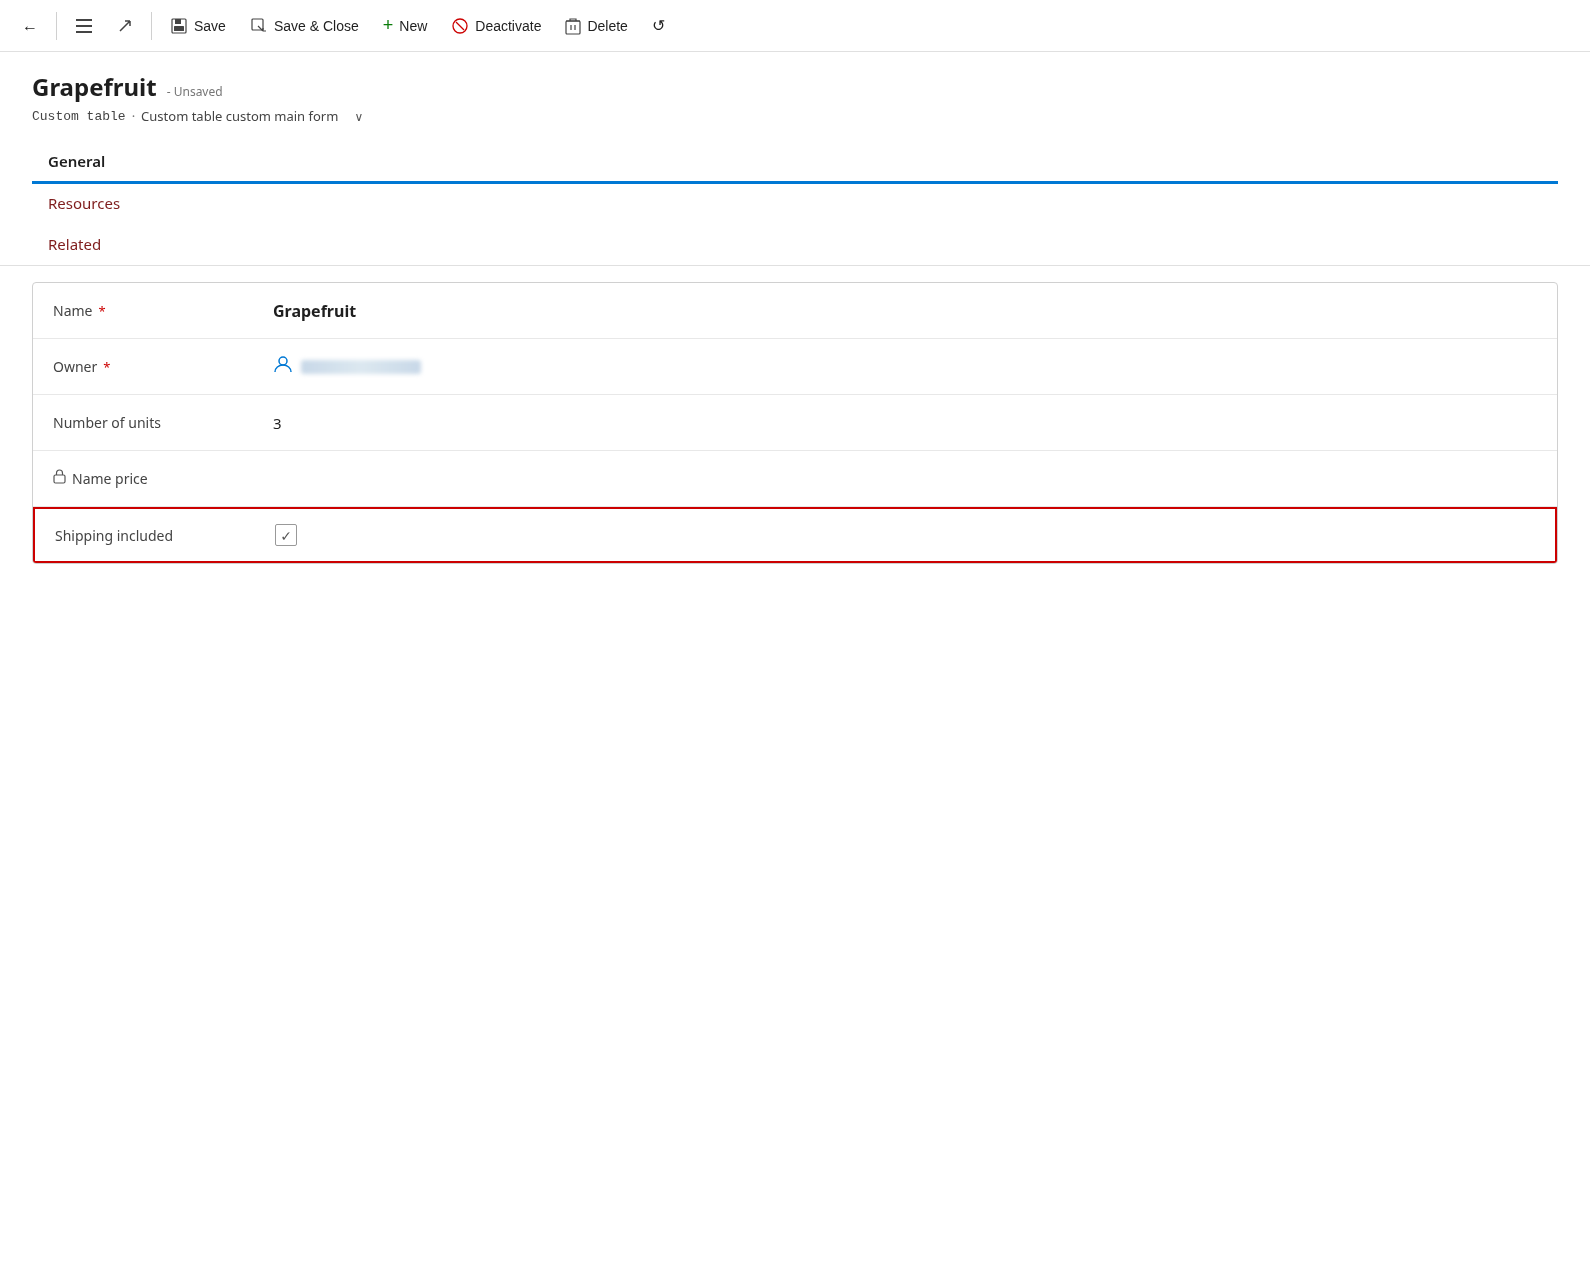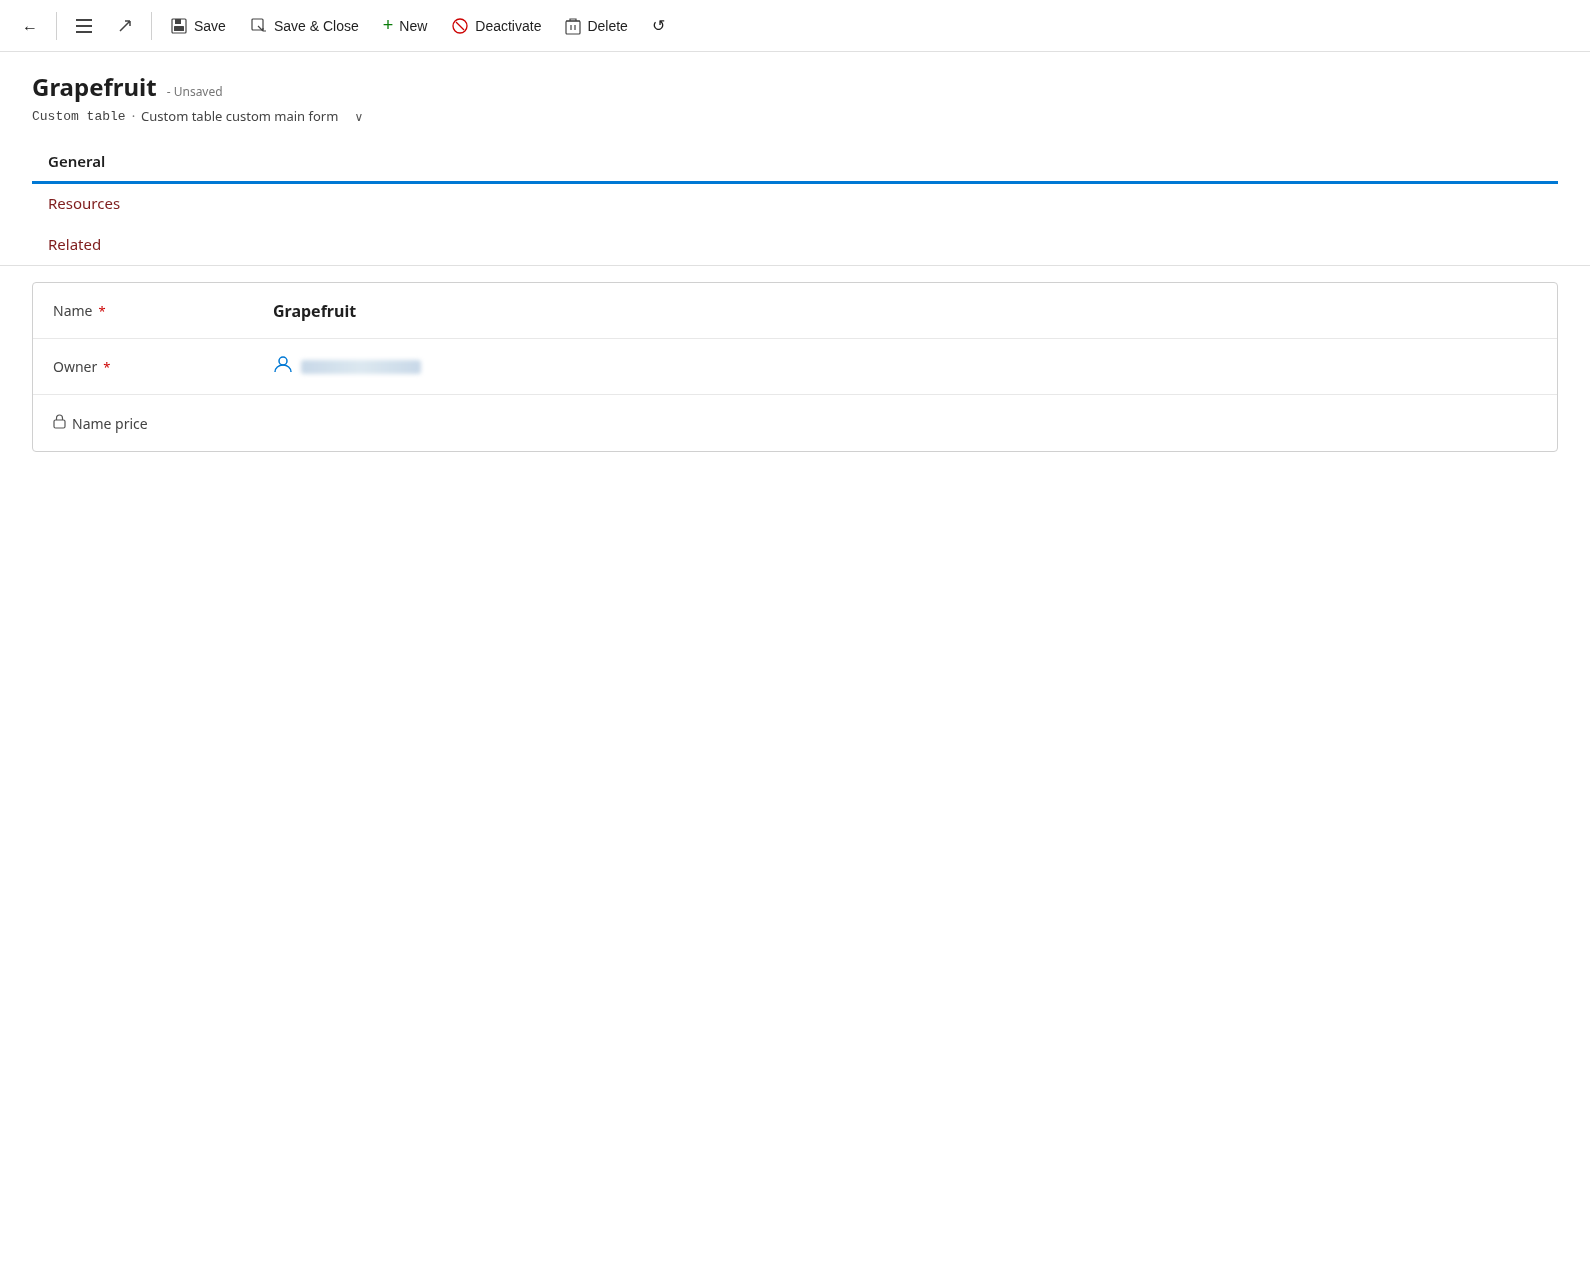--- a/index.html
+++ b/index.html
@@ -299,28 +299,46 @@
           <svg width="20" height="20" viewBox="0 0 20 20" fill="none">
               <circle cx="10" cy="7" r="4" stroke="#0078d4" stroke-width="1.5"></circle>
               <path d="M2 18c0-4 3.6-7 8-7s8 3 8 7" stroke="#0078d4" stroke-width="1.5"></path>
             </svg>
         </span>
         <span class="owner-text"></span>
       </div>
     </div>
 
 
+    <div class="form-row">
+      <div class="form-label">
+        <span>Number of units</span>
+      </div>
+      <div class="form-value">
+        <span>3</span>
+      </div>
+    </div>
 
     <div class="form-row">
       <div class="form-label">
         <span class="lock-icon">
           <svg width="13" height="15" viewBox="0 0 13 15" fill="none">
               <rect x="1" y="6" width="11" height="8" rx="1.5" stroke="#555" stroke-width="1.2"></rect>
               <path d="M3.5 6V4a3 3 0 0 1 6 0v2" stroke="#555" stroke-width="1.2"></path>
             </svg>
         </span>
         <span>Name price</span>
       </div>
     </div>
 
+    <div class="form-row shipping-row" style="border: 2px solid #c00; position: relative;">
+      <div class="form-label">
+        <span>Shipping included</span>
+      </div>
+      <div class="form-value">
+        <div class="checkbox-wrapper">
+          <span class="checkbox-check">✓</span>
+        </div>
+      </div>
+    </div>
 
   </div>
 </div>
 
 </body></html>

